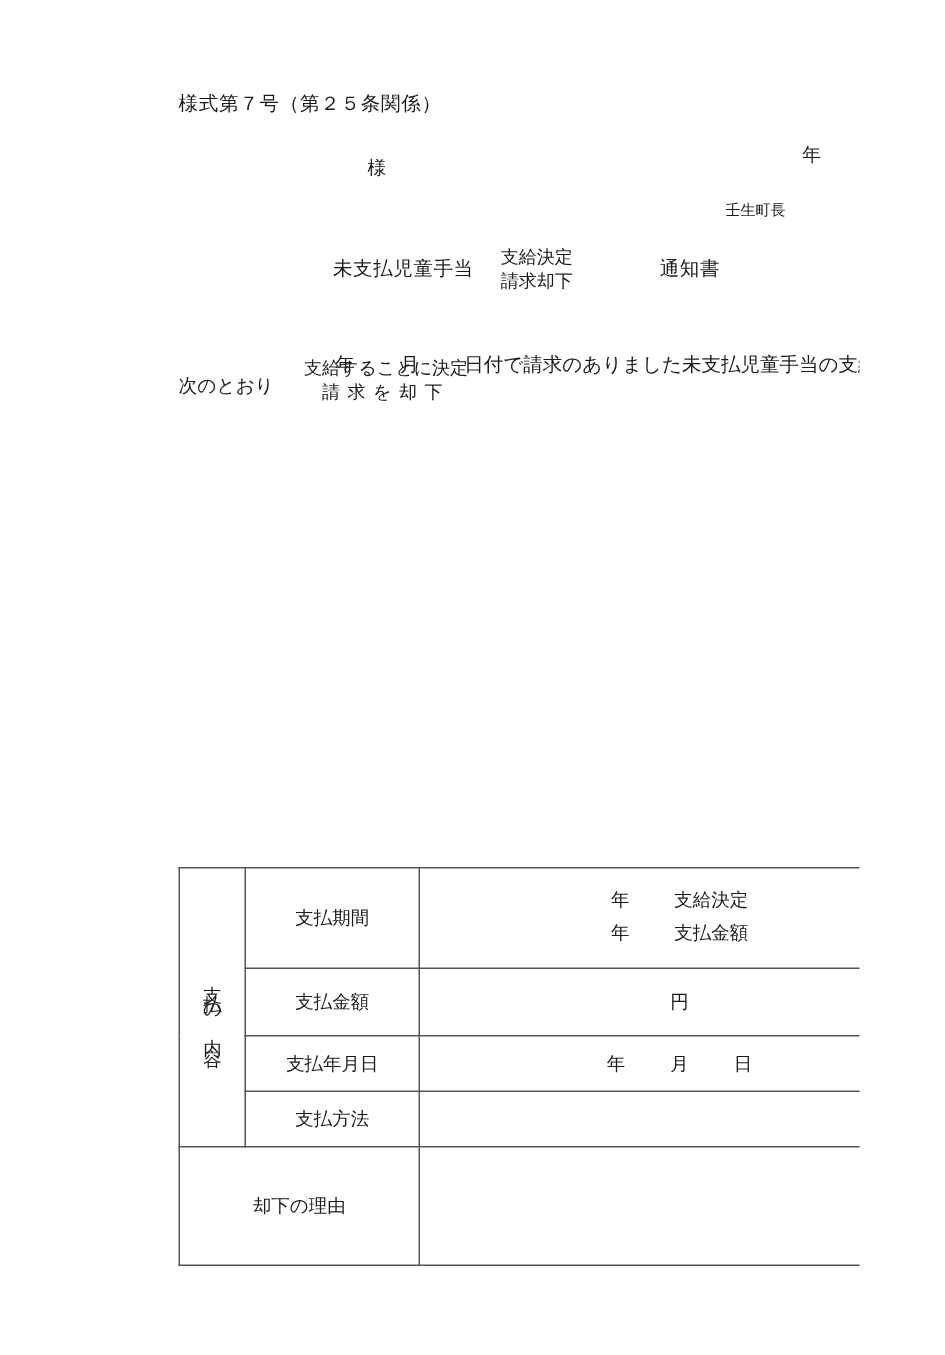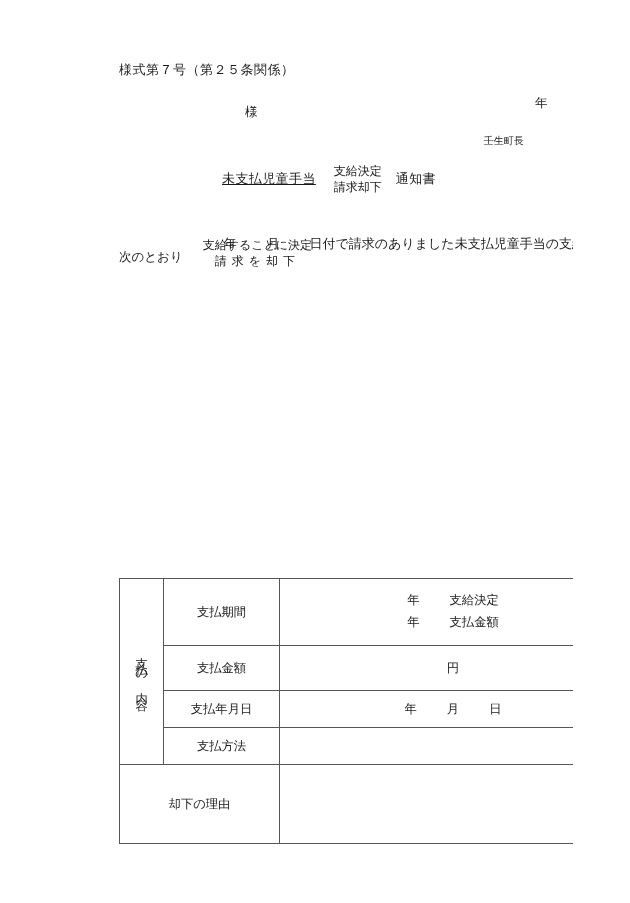--- a/index.html
+++ b/index.html
@@ -53,31 +53,31 @@
 
   
   .title-row {
     position: absolute;
     left: 165px;
     top: 163px;
     display: flex;
     align-items: center;
     font-size: 13px;
   }
-  .title-main { letter-spacing: 0.4px; text-decoration: underline; }
+  .title-main { letter-spacing: 0.4px; }
   .stack {
     display: inline-flex;
     flex-direction: column;
     justify-content: flex-end;
     line-height: 1.35;
     font-size: 12px;
     text-align: center;
   }
   .title-stack { margin: 0 14px 0 18px; }
-  .title-tail { letter-spacing: 0.4px; }
+  .title-tail { letter-spacing: 0.4px; margin-left: 44px; }
 
   
   .lead1 {
     left: 150px;
     top: 224px;
     font-size: 13px;
   }
   .lead1 .g { display: inline-block; width: 30px; }
 
   .lead2-row {

